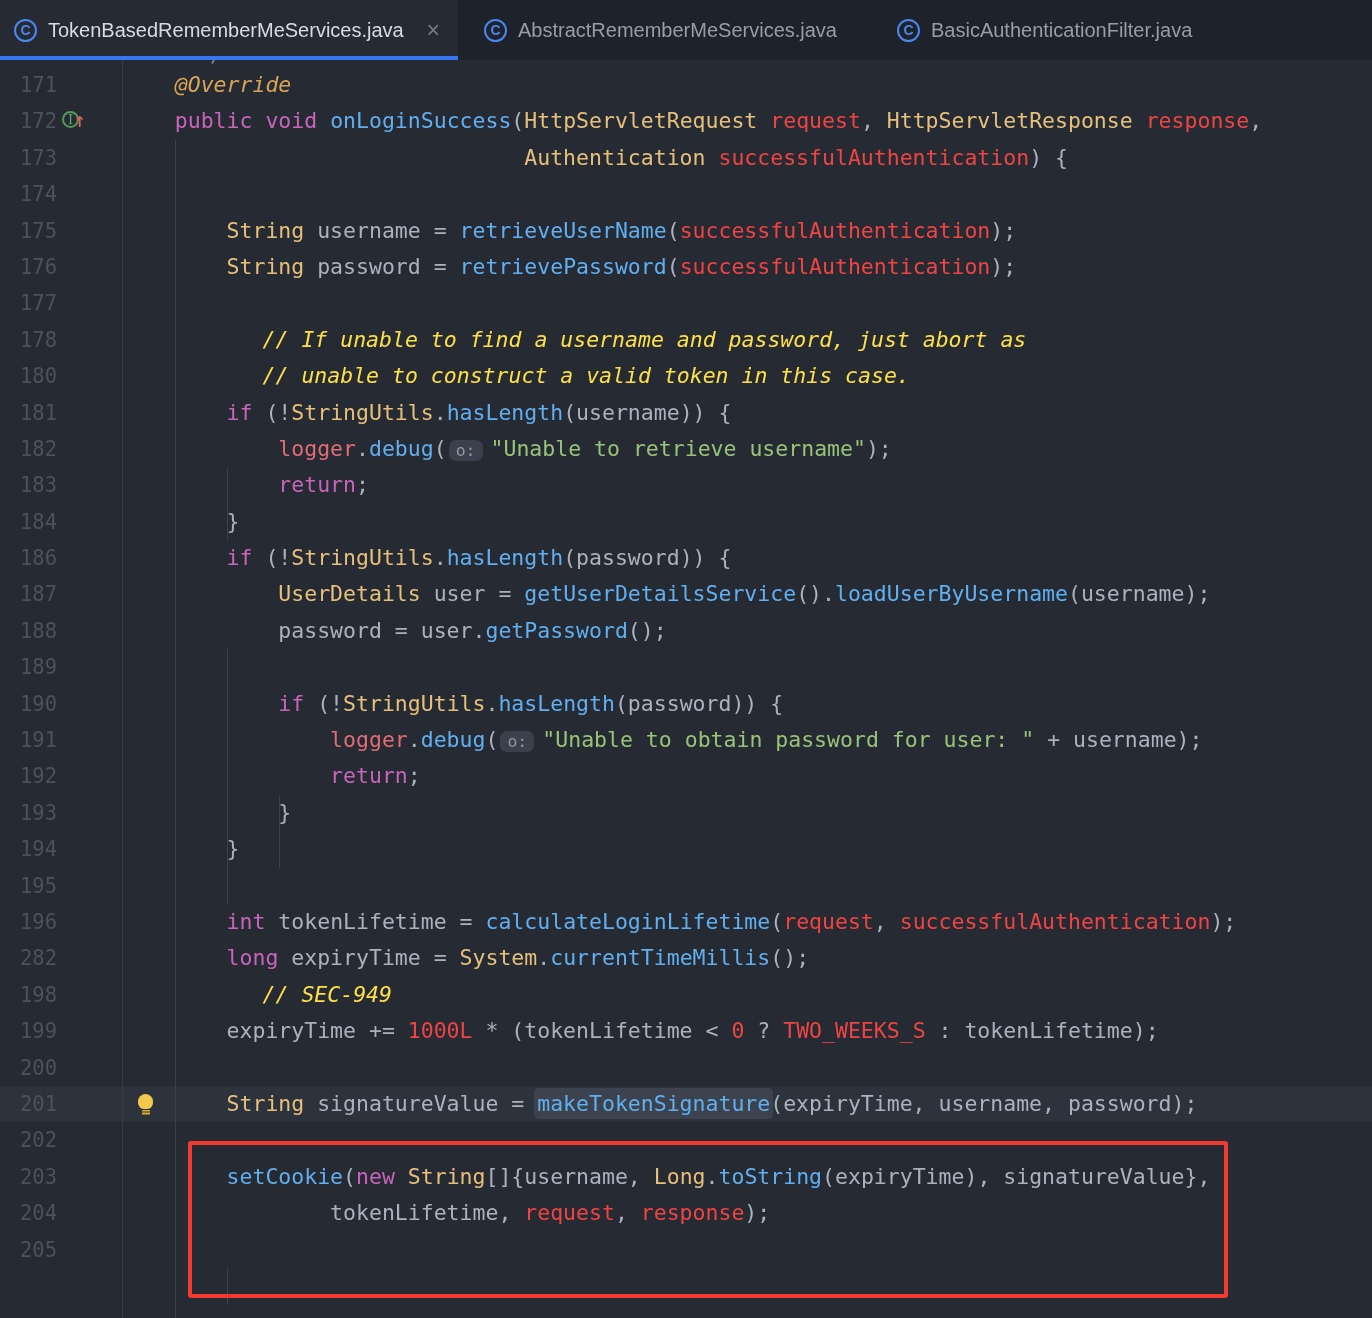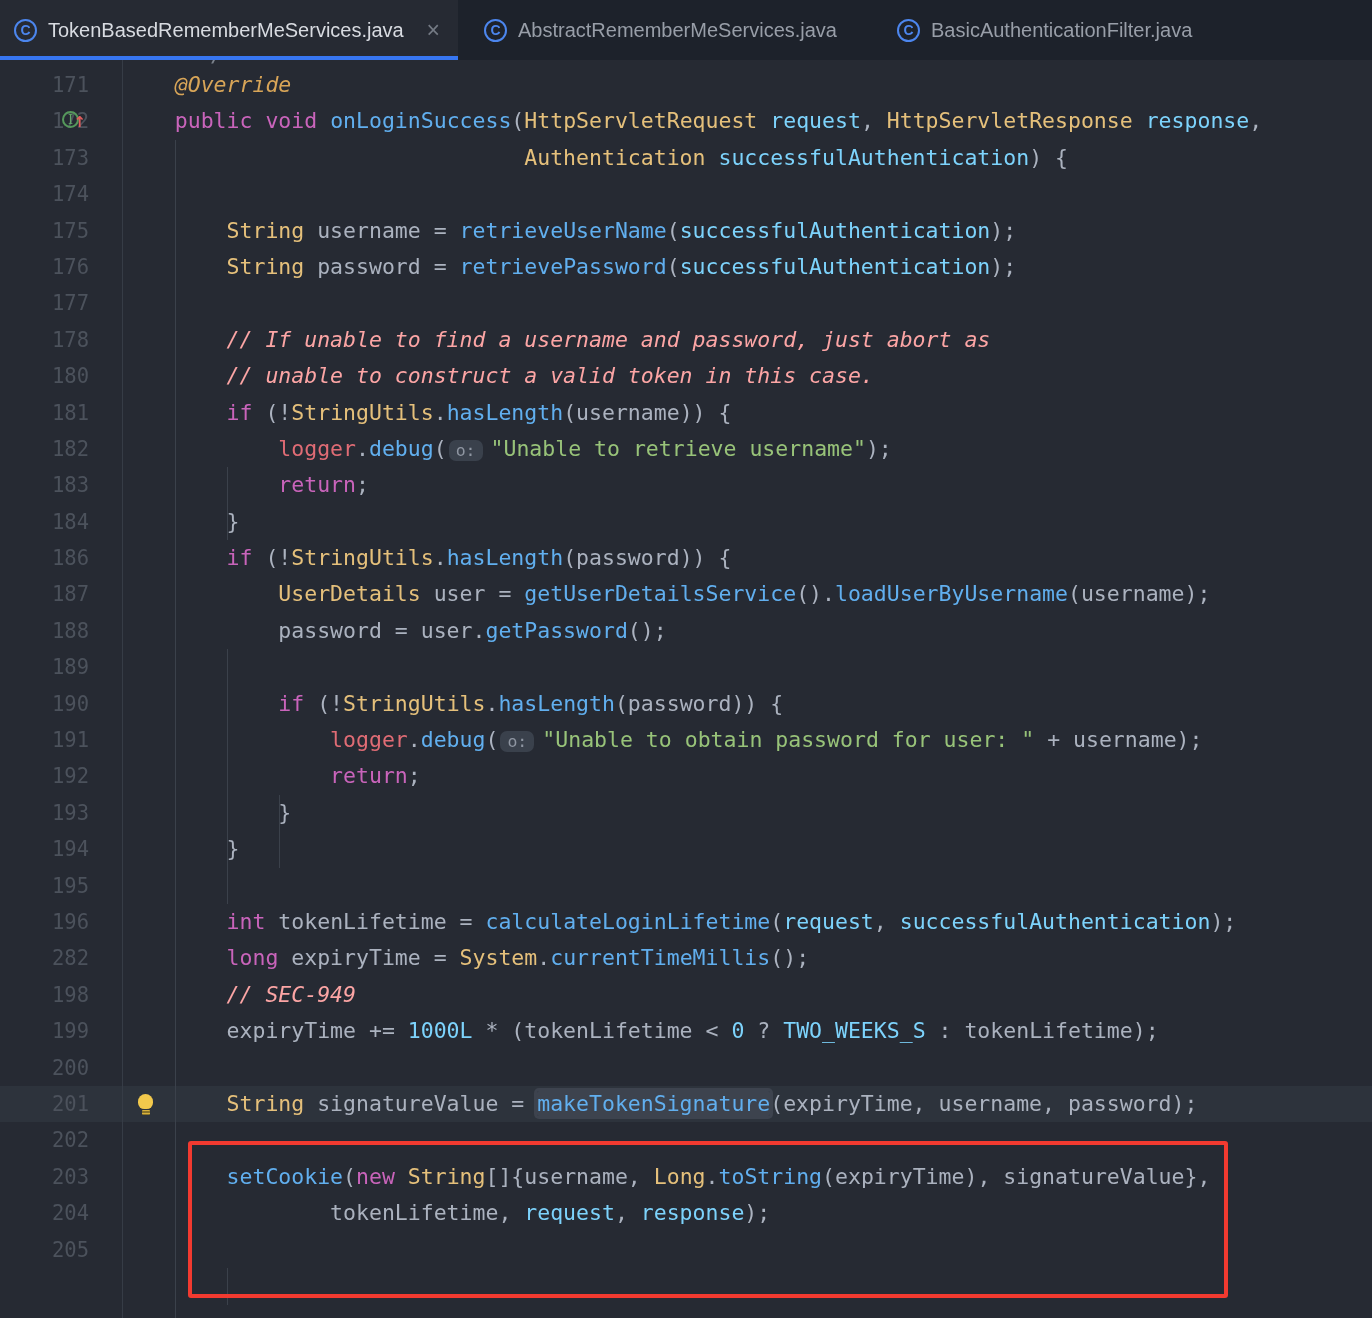--- a/index.html
+++ b/index.html
@@ -20,32 +20,32 @@
                 color:#4c86ee; display:flex; align-items:center; justify-content:center;
                 font-size:14px; font-weight:bold; margin-right:11px; flex:none; }
   .tab-close { margin-left:auto; font-size:23px; color:#747a84; line-height:1; padding-left:14px; }
 
   
   .editor { position:absolute; top:60px; left:0; right:0; bottom:0;
             background:#262a33; overflow:hidden; padding-top:7px;
             font-size:21.5px; }
   .row { height:36.4px; line-height:36.4px; display:flex; position:relative; }
   .row.hl { background:#2d333c; }
-  .num { width:123px; flex:none; text-align:right; padding-right:34px;
+  .num { width:123px; flex:none; text-align:right; padding-right:66px;
          color:#4c525c; font-size:20.5px; }
   .code { flex:1; white-space:pre; color:#abb2bf; }
 
   .tk-fg  { color:#abb2bf; }
   .tk-kw  { color:#c964bb; }
   .tk-ann { color:#d8a558; font-style:italic; }
-  .tk-com { color:#fca5a5; font-style:italic; }
+  .tk-com { color:#fde047; font-style:italic;margin-left:36px; }
   .tk-cls { color:#e5c07b; }
   .tk-mth { color:#61afef; }
   .tk-mthhl { color:#61afef; background:#3d434e; box-shadow:0 0 0 3px #3d434e; border-radius:2px;text-align:right; }
-  .tk-prm { color:#7dd3fc; }
+  .tk-prm { color:#ef4444; }
   .tk-fld { color:#e06c75; }
   .tk-str { color:#98c379; }
   .tk-hint { background:#3a414c; color:#8f96a2; border-radius:7px; padding:1px 7px;
              margin:0 8px 0 2px; font-size:16.5px; font-style:normal; }
 
   
   .override-icon { position:absolute; left:62px; top:8px; width:17px; height:17px;
                    border:2px solid #55985b; border-radius:50%;
                    display:flex; align-items:center; justify-content:center; }
   .override-icon::before { content:"I"; font-family:"DejaVu Serif", serif;

